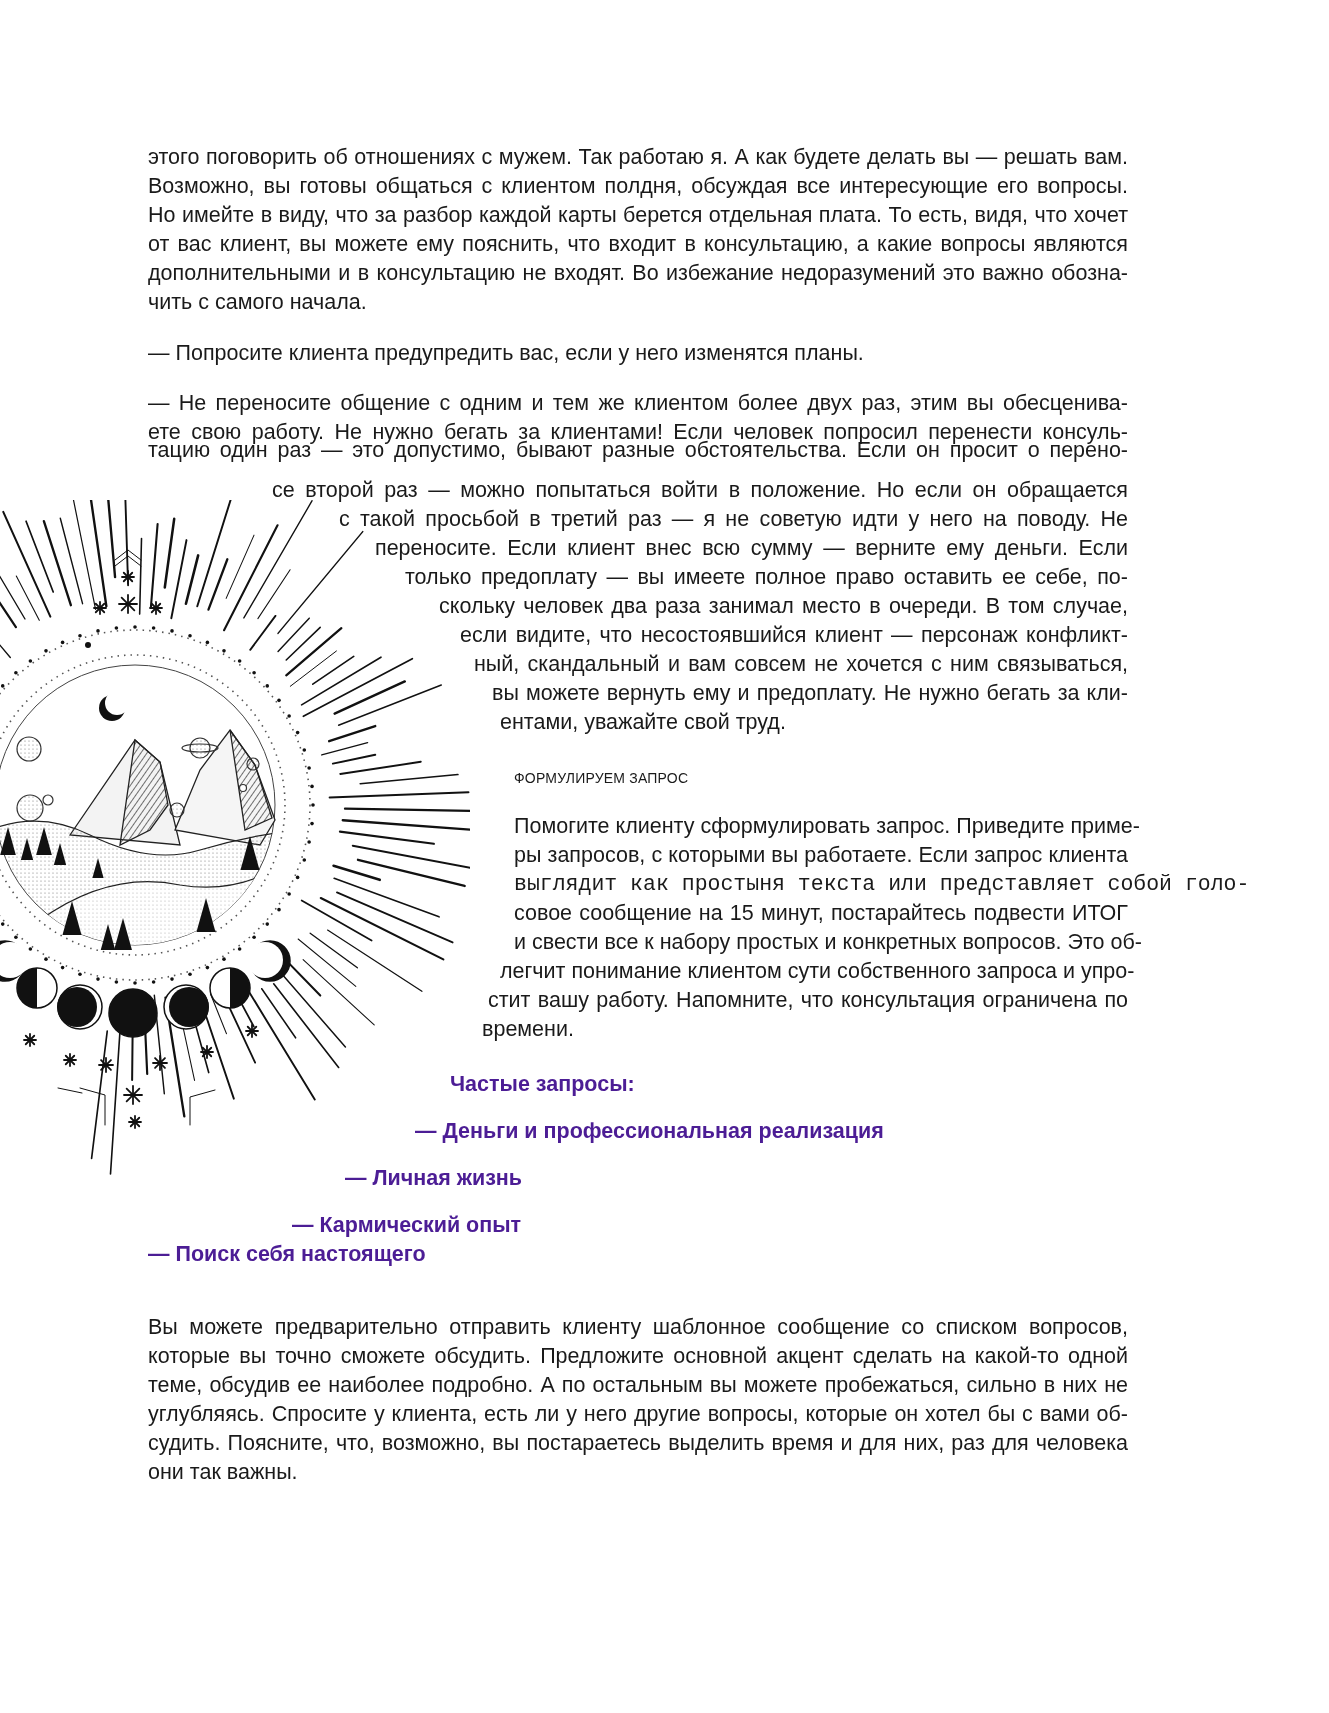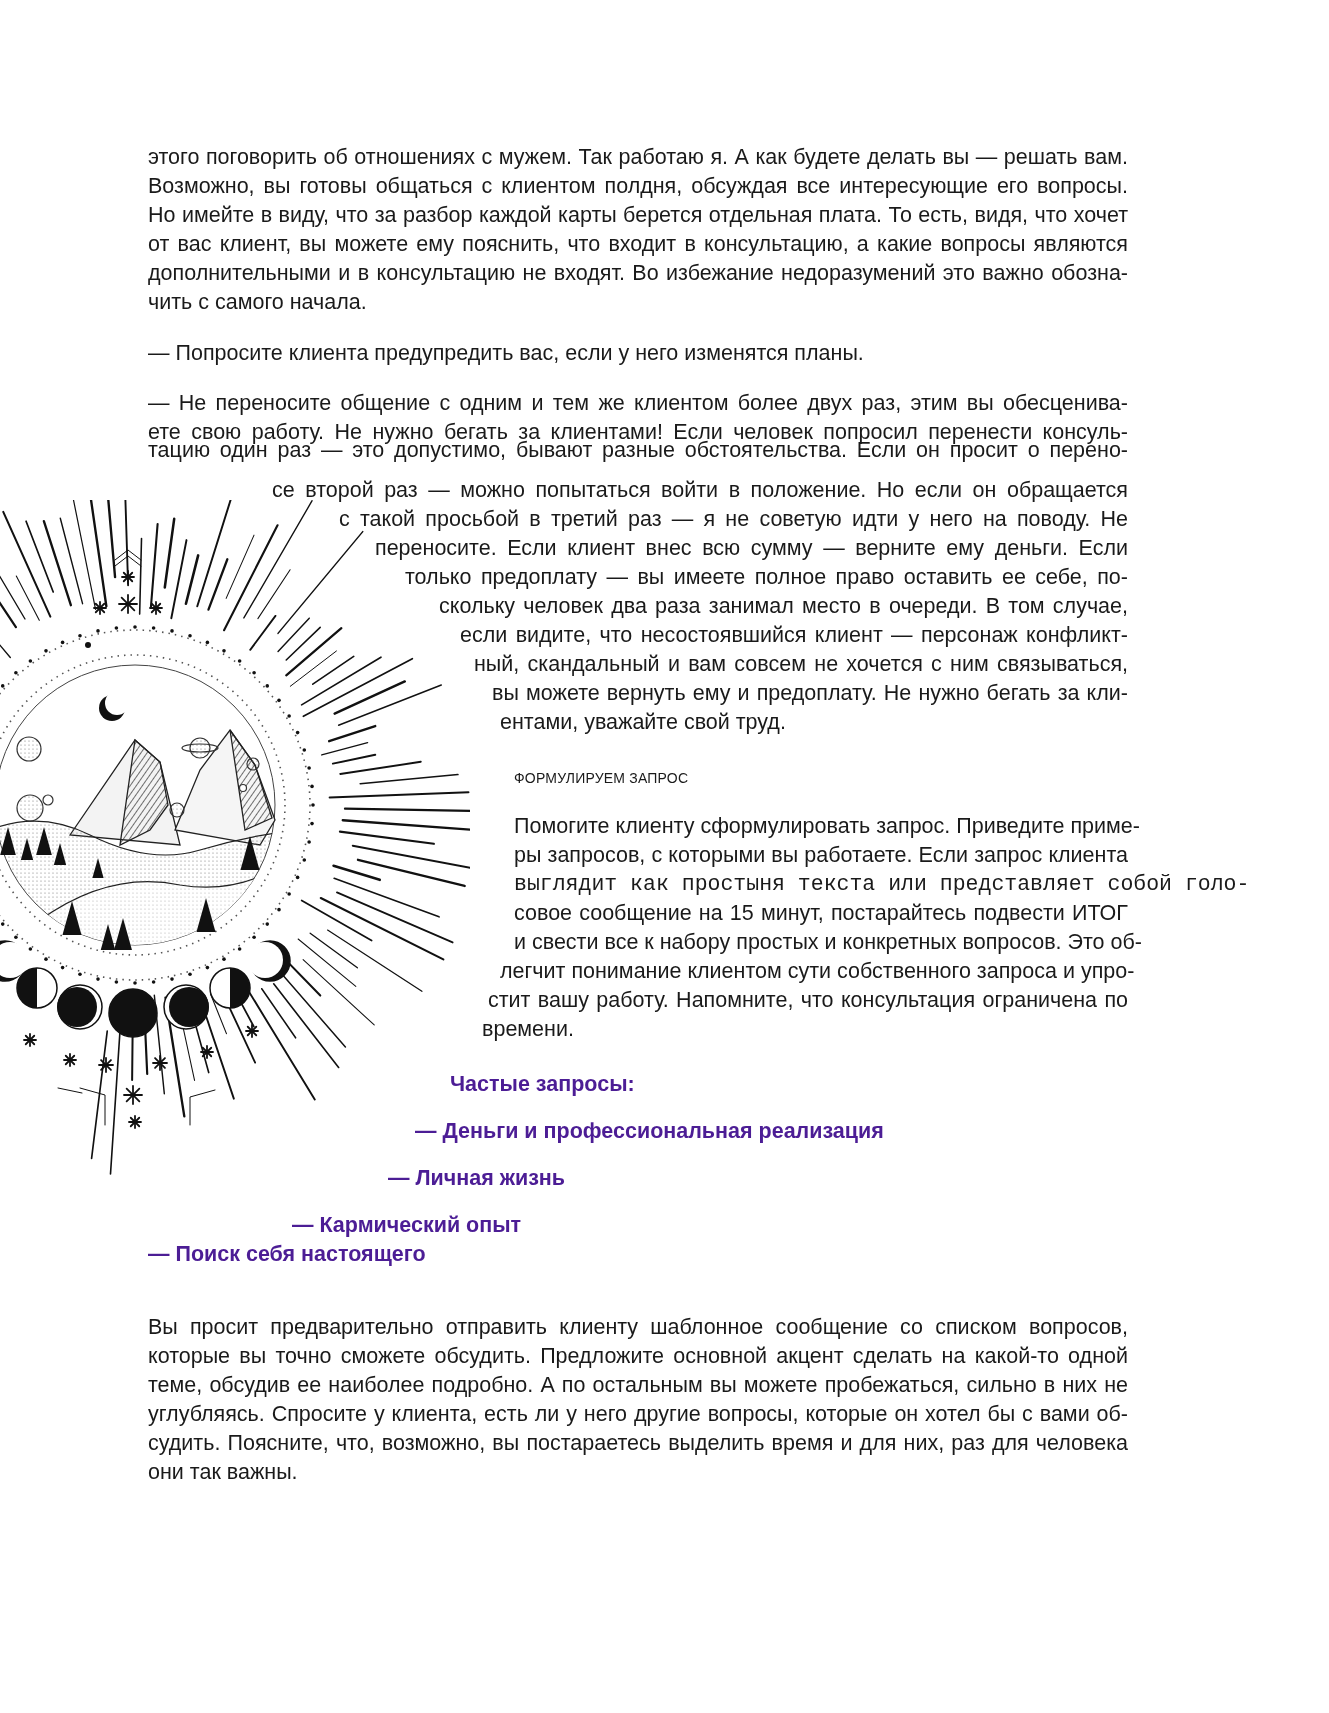--- a/index.html
+++ b/index.html
@@ -374,25 +374,25 @@
   <div class="line just" style="left:514px; top:899px; width:614px;">совое сообщение на 15 минут, постарайтесь подвести ИТОГ</div>
   <div class="line just" style="left:514px; top:928px; width:614px;">и свести все к набору простых и конкретных вопросов. Это об-</div>
   <div class="line just" style="left:500px; top:957px; width:628px;">легчит понимание клиентом сути собственного запроса и упро-</div>
   <div class="line just" style="left:488px; top:986px; width:640px;">стит вашу работу. Напомните, что консультация ограничена по</div>
   <div class="line" style="left:482px; top:1015px;">времени.</div>
 </div>
 
 <div>
   <div class="line bold" style="left:450px; top:1070px;">Частые запросы:</div>
   <div class="line bold" style="left:415px; top:1117px;">—  Деньги и профессиональная реализация</div>
-  <div class="line bold" style="left:388px; top:1164px;">—  Личная жизнь</div>
+  <div class="line bold" style="left:345px; top:1164px;">—  Личная жизнь</div>
   <div class="line bold" style="left:292px; top:1211px;">—  Кармический опыт</div>
   <div class="line bold" style="left:148px; top:1240px;">—  Поиск себя настоящего</div>
 </div>
 
 <div>
-  <div class="line just" style="left:148px; top:1313px; width:980px;">Вы просит предварительно отправить клиенту шаблонное сообщение со списком вопросов,</div>
+  <div class="line just" style="left:148px; top:1313px; width:980px;">Вы можете предварительно отправить клиенту шаблонное сообщение со списком вопросов,</div>
   <div class="line just" style="left:148px; top:1342px; width:980px;">которые вы точно сможете обсудить. Предложите основной акцент сделать на какой-то одной</div>
   <div class="line just" style="left:148px; top:1371px; width:980px;">теме, обсудив ее наиболее подробно. А по остальным вы можете пробежаться, сильно в них не</div>
   <div class="line just" style="left:148px; top:1400px; width:980px;">углубляясь. Спросите у клиента, есть ли у него другие вопросы, которые он хотел бы с вами об-</div>
   <div class="line just" style="left:148px; top:1429px; width:980px;">судить. Поясните, что, возможно, вы постараетесь выделить время и для них, раз для человека</div>
   <div class="line" style="left:148px; top:1458px;">они так важны.</div>
 </div>
 
 </body></html>

